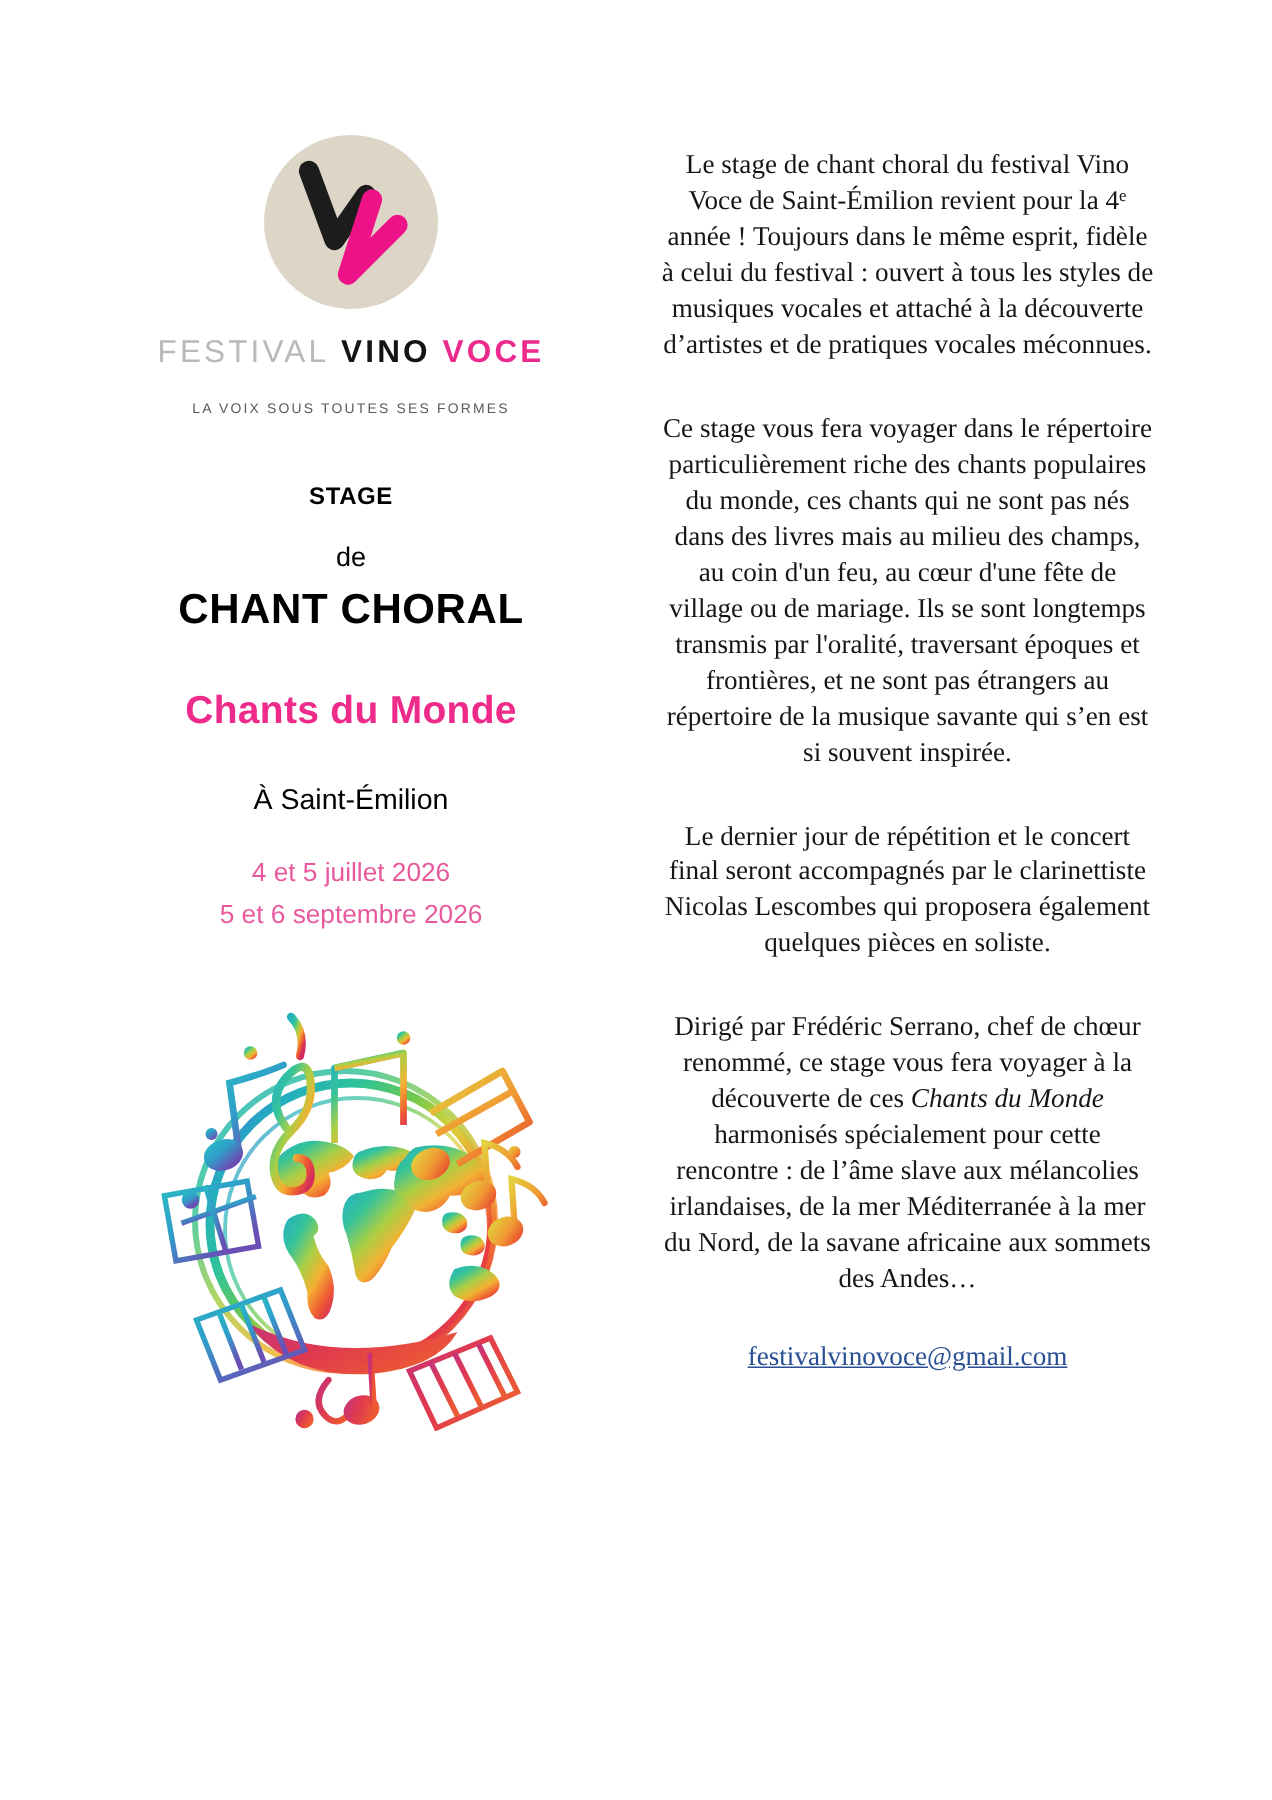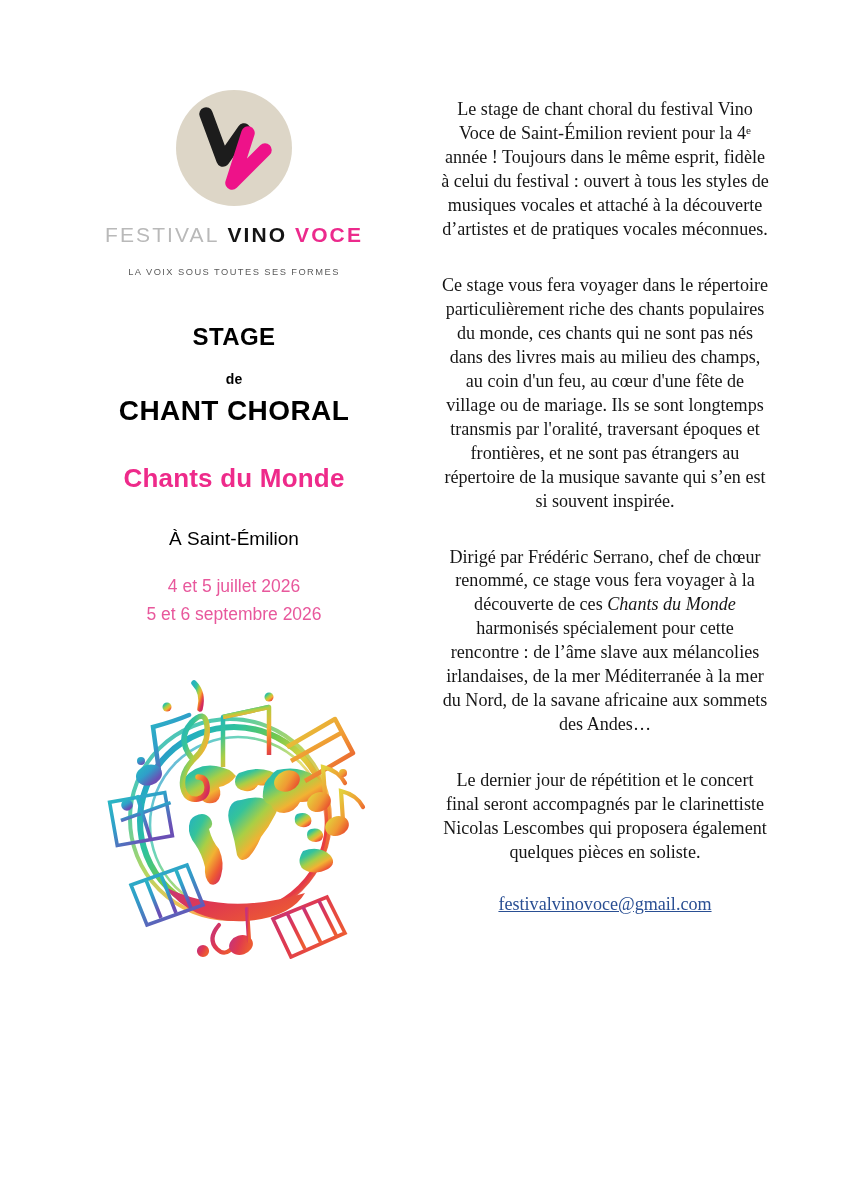--- a/index.html
+++ b/index.html
@@ -49,29 +49,29 @@
   .logo-tagline {
     margin-top: 22px;
     font-size: 9.3px;
     letter-spacing: 1.45px;
     color: #5a5a5a;
     white-space: nowrap;
   }
 
   .heading-stage {
     margin-top: 46px;
-    font-size: 24px;
+    font-size: 16px;
     font-weight: 700;
     color: #000000;
     letter-spacing: 0.4px;
   }
   .heading-de {
     margin-top: 20px;
-    font-size: 14px;
-    font-weight: 700;
+    font-size: 18px;
+    font-weight: 400;
     color: #000000;
   }
   .heading-chant {
     margin-top: 8px;
     font-size: 28px;
     font-weight: 700;
     color: #000000;
     letter-spacing: 0.4px;
   }
   .heading-theme {
@@ -285,22 +285,22 @@
       </svg>
     </div>
   </div>
 
   <div class="right-col">
 
     <p class="para"><span>Le stage de chant choral du festival Vino Voce de Saint-Émilion revient pour la 4</span><sup>e</sup><span> année !  Toujours dans le même esprit, fidèle à celui du festival : ouvert à tous les styles de musiques vocales et attaché à la découverte d’artistes et de pratiques vocales méconnues.</span></p>
 
     <p class="para">Ce stage vous fera voyager dans le répertoire particulièrement riche des chants populaires du monde, ces chants qui ne sont pas nés dans des livres mais au milieu des champs, au coin d'un feu, au cœur d'une fête de village ou de mariage. Ils se sont longtemps transmis par l'oralité, traversant époques et frontières, et ne sont pas étrangers au répertoire de la musique savante qui s’en est si souvent inspirée.</p>
 
+    <p class="para">Le dernier jour de répétition et le concert final seront accompagnés par le clarinettiste Nicolas Lescombes qui proposera également quelques pièces en soliste.</p>
+
     <p class="para"><span>Dirigé par Frédéric Serrano, chef de chœur renommé, ce stage vous fera voyager à la découverte de ces </span><em>Chants du Monde</em><span> harmonisés spécialement pour cette rencontre : de l’âme slave aux mélancolies irlandaises, de la mer Méditerranée à la mer du Nord, de la savane africaine aux sommets des Andes…</span></p>
-
-    <p class="para">Le dernier jour de répétition et le concert final seront accompagnés par le clarinettiste Nicolas Lescombes qui proposera également quelques pièces en soliste.</p>
 
     <div class="email-line">
       <a class="email-link" href="#">festivalvinovoce@gmail.com</a>
     </div>
   </div>
 
 </div>
 
 </body></html>

